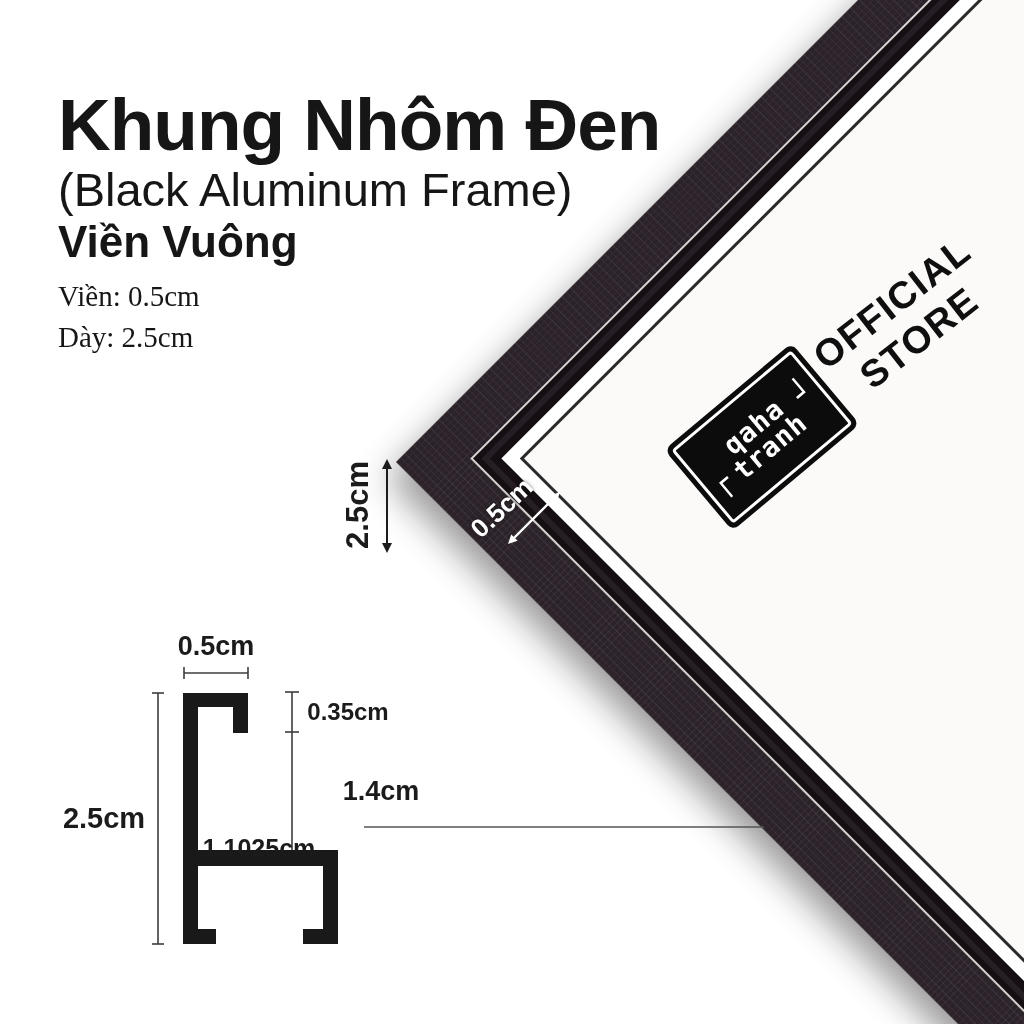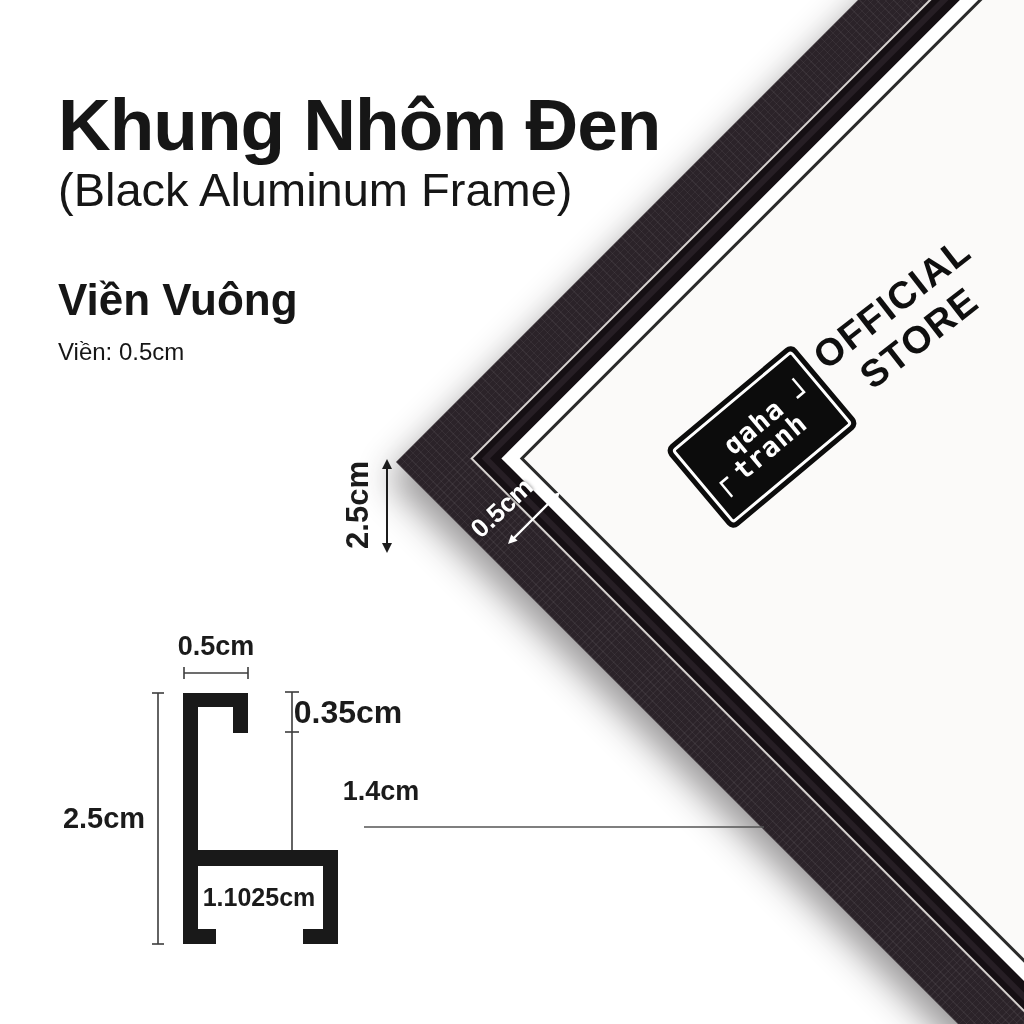--- a/index.html
+++ b/index.html
@@ -54,34 +54,34 @@
     position:absolute; left:906px; top:321px; z-index:3;
     transform:translate(-50%,-50%) rotate(-38deg);
     font-size:38px; font-weight:bold; letter-spacing:1.5px; line-height:1.15;
     color:#0f0f0f; text-align:center; white-space:nowrap;
   }
 
   
   .left-col { position:absolute; left:58px; top:88px; z-index:4; }
   .title { font-size:73px; font-weight:bold; letter-spacing:-1px; line-height:1.02; }
   .subtitle { font-size:47px; font-weight:normal; letter-spacing:0; }
-  .spec-head { font-size:44px; font-weight:bold; margin-top:58px; }
-  .spec-line { font-size:24px; margin-top:13px; }
+  .spec-head { font-size:44px; font-weight:bold; }
+  .spec-line { font-size:29px; margin-top:13px;font-family:Liberation Serif, serif; }
   .spec-line + .spec-line { margin-top:8px; }
 
   
   .lab {
     position:absolute; z-index:5; transform:translate(-50%,-50%);
     font-weight:bold; color:#1b1b1b; white-space:nowrap;
   }
   .lab-d05    { left:216px; top:646px; font-size:27px; }
-  .lab-d035   { left:348px; top:712px; font-size:32px; }
+  .lab-d035   { left:348px; top:712px; font-size:24px; }
   .lab-d14    { left:342px; top:791px; font-size:27px;margin-left:39px; }
   .lab-d25    { left:104px; top:818px; font-size:29px; }
-  .lab-d11025 { left:259px; top:897px; font-size:25px; }
+  .lab-d11025 { left:259px; top:848px; font-size:25px; }
   .lab-p25    { left:358px; top:505px; font-size:31px; transform:translate(-50%,-50%) rotate(-90deg); }
   .lab-p05 {
     left:502px; top:508px; font-size:26px; color:#ffffff;
     transform:translate(-50%,-50%) rotate(-43deg);
     text-shadow:0 0 4px rgba(0,0,0,.55);
   }
 
   .overlay-svg { position:absolute; inset:0; z-index:4; pointer-events:none; }
 </style>
 </head>
@@ -114,20 +114,21 @@
     <span>OFFICIAL</span><br>
     <span>STORE</span>
   </div>
 </div>
 
 <div class="left-col">
   <div class="title">Khung Nhôm Đen</div>
   <div class="subtitle">(Black Aluminum Frame)</div>
   <div class="spec-head">Viền Vuông</div>
   <div class="spec-line">Viền: 0.5cm</div>
+  <div class="spec-line">Dày: 2.5cm</div>
 </div>
 
 <svg class="overlay-svg" viewBox="0 0 1024 1024">
 
   <g fill="#191919">
     <rect x="183" y="693" width="65" height="14"></rect>
     <rect x="233" y="707" width="15" height="26"></rect>
     <rect x="183" y="693" width="15" height="251"></rect>
     <rect x="183" y="850" width="155" height="16"></rect>
     <rect x="323" y="866" width="15" height="78"></rect>

